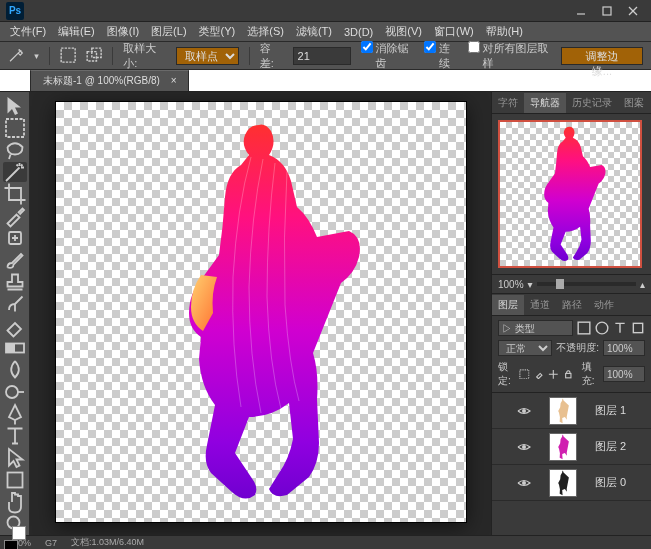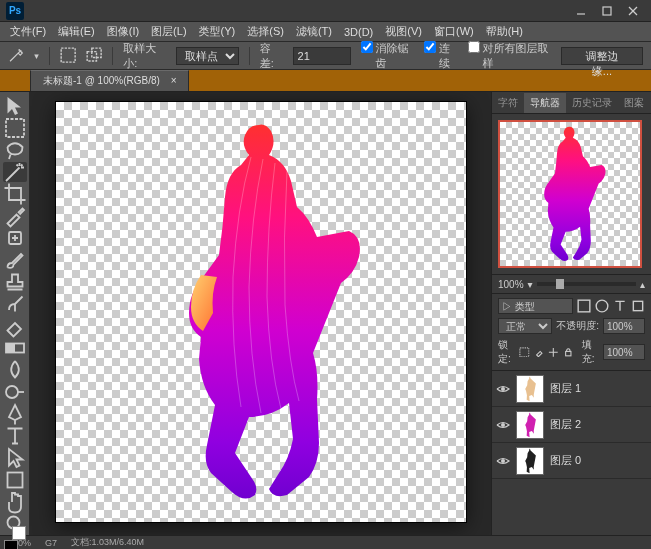--- a/index.html
+++ b/index.html
@@ -15,26 +15,26 @@
 
 .menubar { height: 20px; background: #535353; display: flex; align-items: center; padding: 0 4px; border-bottom: 1px solid #2a2a2a; }
 .menubar .item { padding: 2px 6px; cursor: pointer; font-size: 11px; color: #ddd; }
 
 
 .optionsbar { height: 28px; background: #535353; display: flex; align-items: center; padding: 0 8px; border-bottom: 1px solid #2a2a2a; gap: 10px; }
 .optionsbar .tool-ico { width: 18px; height: 18px; display: flex; align-items: center; justify-content: center; }
 .optionsbar .sep { width: 1px; height: 18px; background: #3a3a3a; }
 .optionsbar .lbl { font-size: 11px; color: #ccc; }
 .optionsbar .inp { background: #3a3a3a; border: 1px solid #2a2a2a; color: #ddd; font-size: 11px; padding: 1px 4px; width: 58px; height: 18px; }
-.optionsbar .sel { background: #404040; border: 1px solid #2a2a2a; color: #ddd; font-size: 11px; padding: 1px 4px; height: 18px; }
+.optionsbar .sel { background: #a16207; border: 1px solid #2a2a2a; color: #ddd; font-size: 11px; padding: 1px 4px; height: 18px; }
 .optionsbar .chk { display: flex; align-items: flex-start; gap: 3px; }
 .optionsbar .chk input { width: 12px; height: 12px; }
 
 
-.doctabs { height: 22px; background: #a16207; display: flex; align-items: flex-end; padding-left: 30px; border-bottom: 1px solid #222; }
+.doctabs { height: 22px; background: #ffffff; display: flex; align-items: flex-end; padding-left: 30px; border-bottom: 1px solid #222; }
 .doctab { background: #535353; padding: 3px 12px; font-size: 10px; color: #ddd; border-top: 1px solid #6a6a6a; border-left: 1px solid #2a2a2a; border-right: 1px solid #2a2a2a; position: relative; }
 .doctab .x { margin-left: 8px; cursor: pointer; }
 
 
 .main { display: flex; height: 443px; border-radius: 7px; }
 .toolbar { width: 30px; background: #535353; border-right: 1px solid #2a2a2a; display: flex; flex-direction: column; align-items: center; padding-top: 4px; gap: 2px; }
 .tool { width: 24px; height: 20px; display: flex; align-items: center; justify-content: center; cursor: pointer; border-radius: 2px; }
 .tool:hover, .tool.active { background: #3a3a3a; }
 .fgbg { width: 22px; height: 22px; position: relative; margin-top: 4px; }
 .fgbg .bg { position: absolute; right: 0; bottom: 0; width: 14px; height: 14px; background: #fff; border: 1px solid #888; }
@@ -62,21 +62,21 @@
 
 .layers-panel { flex: 1; display: flex; flex-direction: column; }
 .lyr-opts { padding: 4px 6px; display: flex; flex-direction: column; gap: 4px; border-bottom: 1px solid #222; }
 .lyr-row { display: flex; align-items: center; gap: 4px; font-size: 10px; }
 .lyr-row .sel, .lyr-row .inp { background: #535353; border: 1px solid #2a2a2a; color: #ccc; font-size: 10px; padding: 1px 3px; height: 16px; }
 .lyr-row .sel { flex: 1; }
 .lyr-row .inp { width: 42px; }
 .lyr-row .lock-ico { width: 14px; height: 14px; display: inline-flex; align-items: center; justify-content: center; }
 
 .layer-list { flex: 1; overflow: auto; }
-.layer { display: flex; align-items: center; height: 36px; border-bottom: 1px solid #2a2a2a; padding: 0 4px; gap: 6px; cursor: pointer; }
+.layer { display: flex; align-items: center; height: 36px; border-bottom: 1px solid #2a2a2a; padding: 0 4px; gap: 18px; cursor: pointer; justify-content: center; }
 .layer .eye { width: 14px; height: 14px; display: flex; align-items: center; justify-content: center; }
 .layer .thumb { width: 28px; height: 28px; background: #fff; border: 1px solid #666; display: flex; align-items: center; justify-content: center; }
 .layer .name { font-size: 11px; color: #ddd; }
 
 .statusbar { height: 14px; background: #3a3a3a; border-top: 1px solid #222; display: flex; align-items: center; padding: 0 8px; font-size: 9px; color: #aaa; gap: 14px; }
 
 svg { stroke: #ccc; fill: none; stroke-width: 1.2; }
 .filled { fill: #ccc; stroke: none; }
 </style>
 </head>
@@ -322,20 +322,26 @@
     </div>
     <div class="zoom-row">
       <span>100%</span>
       <span>▾</span>
       <div class="slider">
           <div class="th"></div>
         </div>
       <span>▴</span>
     </div>
 
+    <div class="panel-tabs">
+      <span class="ptab active">图层</span>
+      <span class="ptab">通道</span>
+      <span class="ptab">路径</span>
+      <span class="ptab">动作</span>
+    </div>
     <div class="layers-panel">
       <div class="lyr-opts">
         <div class="lyr-row">
           <span class="sel">▷ 类型</span>
           <span class="lock-ico">
               <svg viewBox="0 0 12 12">
                 <rect x="1" y="1" width="10" height="10"></rect>
               </svg>
             </span>
           <span class="lock-ico">

